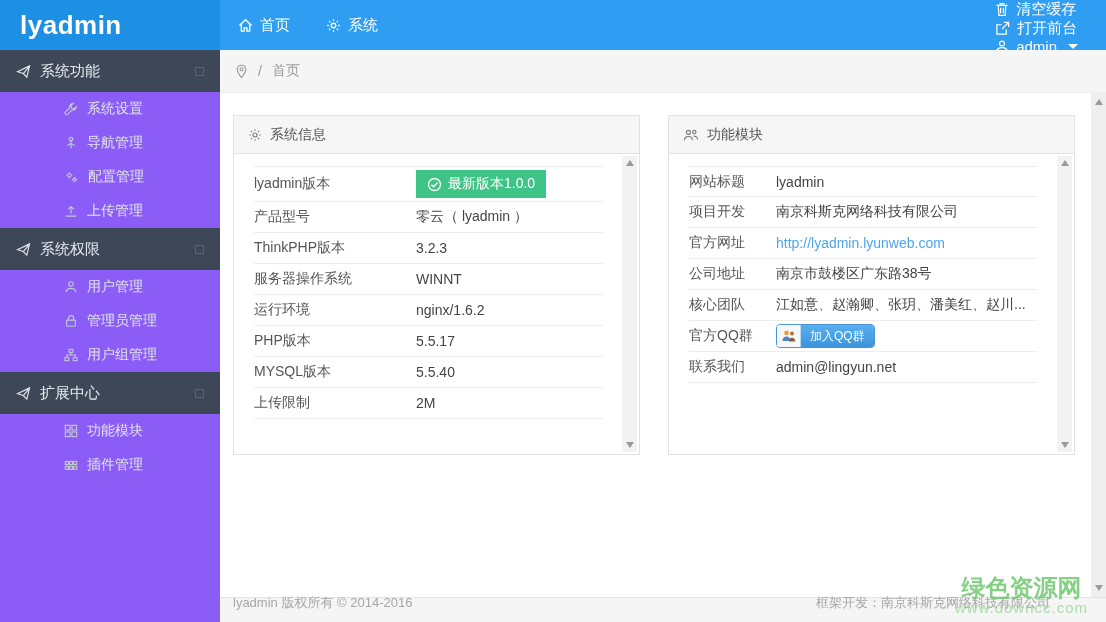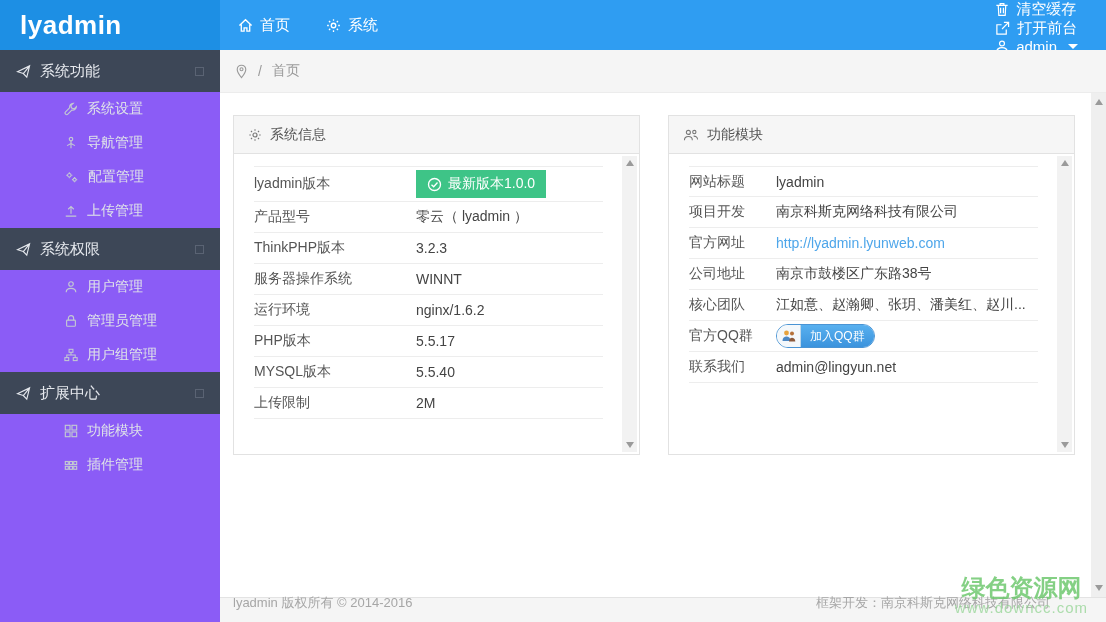--- a/index.html
+++ b/index.html
@@ -58,21 +58,21 @@
   .info-row:first-child { border-top:1px solid #ededed; }
   .info-label { flex:none; color:#555; }
   .panel--left .info-label { width:162px; }
   .panel--right .info-label { width:87px; }
   .info-value { display:flex; align-items:center; min-width:0; }
 
   .badge { display:inline-flex; align-items:center; gap:6px; background:#3ec487;
     color:#fff; font-size:14px; padding:5px 11px; margin:3px 0; }
   .link { color:#4ea6ea; text-decoration:none; font-size:14px; }
   .qqbtn { display:inline-flex; align-items:stretch; height:24px; margin:3px 0;
-    border:1px solid #4a94d4; border-radius:12px; overflow:hidden; cursor:pointer;
+    border:1px solid #4a94d4; border-radius:4px; overflow:hidden; cursor:pointer;
     background:none; padding:0; }
   .qqicon { width:24px; background:#f4f8fb; display:flex; align-items:center;
     justify-content:center; border-right:1px solid #bcd6ea; }
   .qqlabel { display:flex; align-items:center; padding:0 9px; font-size:12px;
     color:#fff; background:linear-gradient(#58b0ef,#3b93dd); }
 
   
   .vscroll { position:absolute; top:2px; bottom:2px; right:2px; width:15px;
     background:#f2f2f2; display:flex; flex-direction:column;
     justify-content:space-between; align-items:center; padding:4px 0; }

